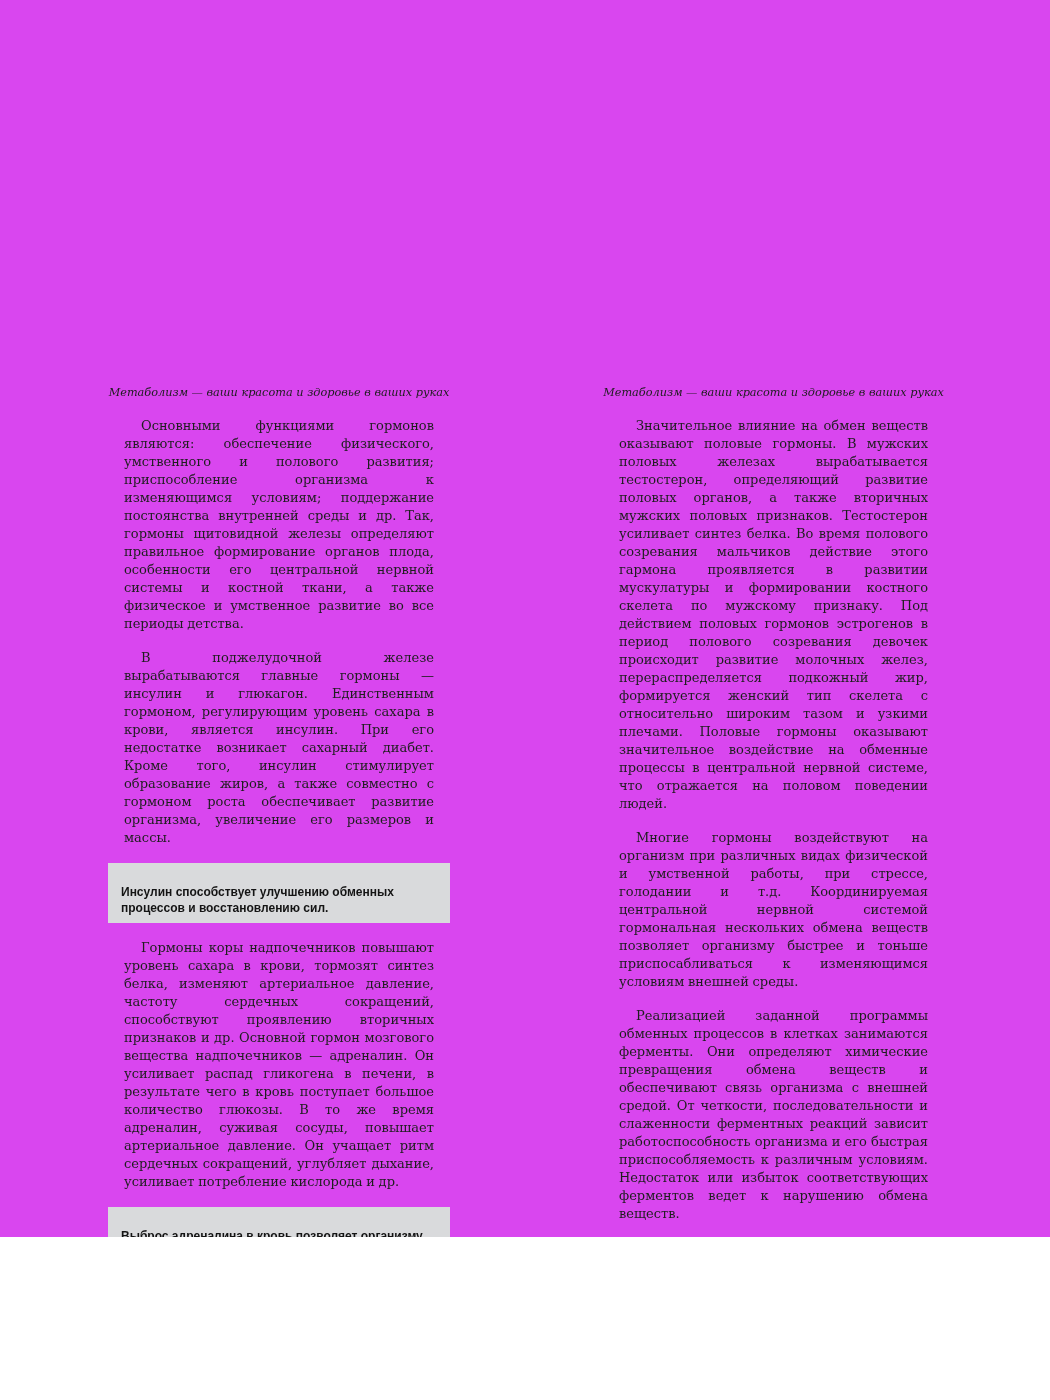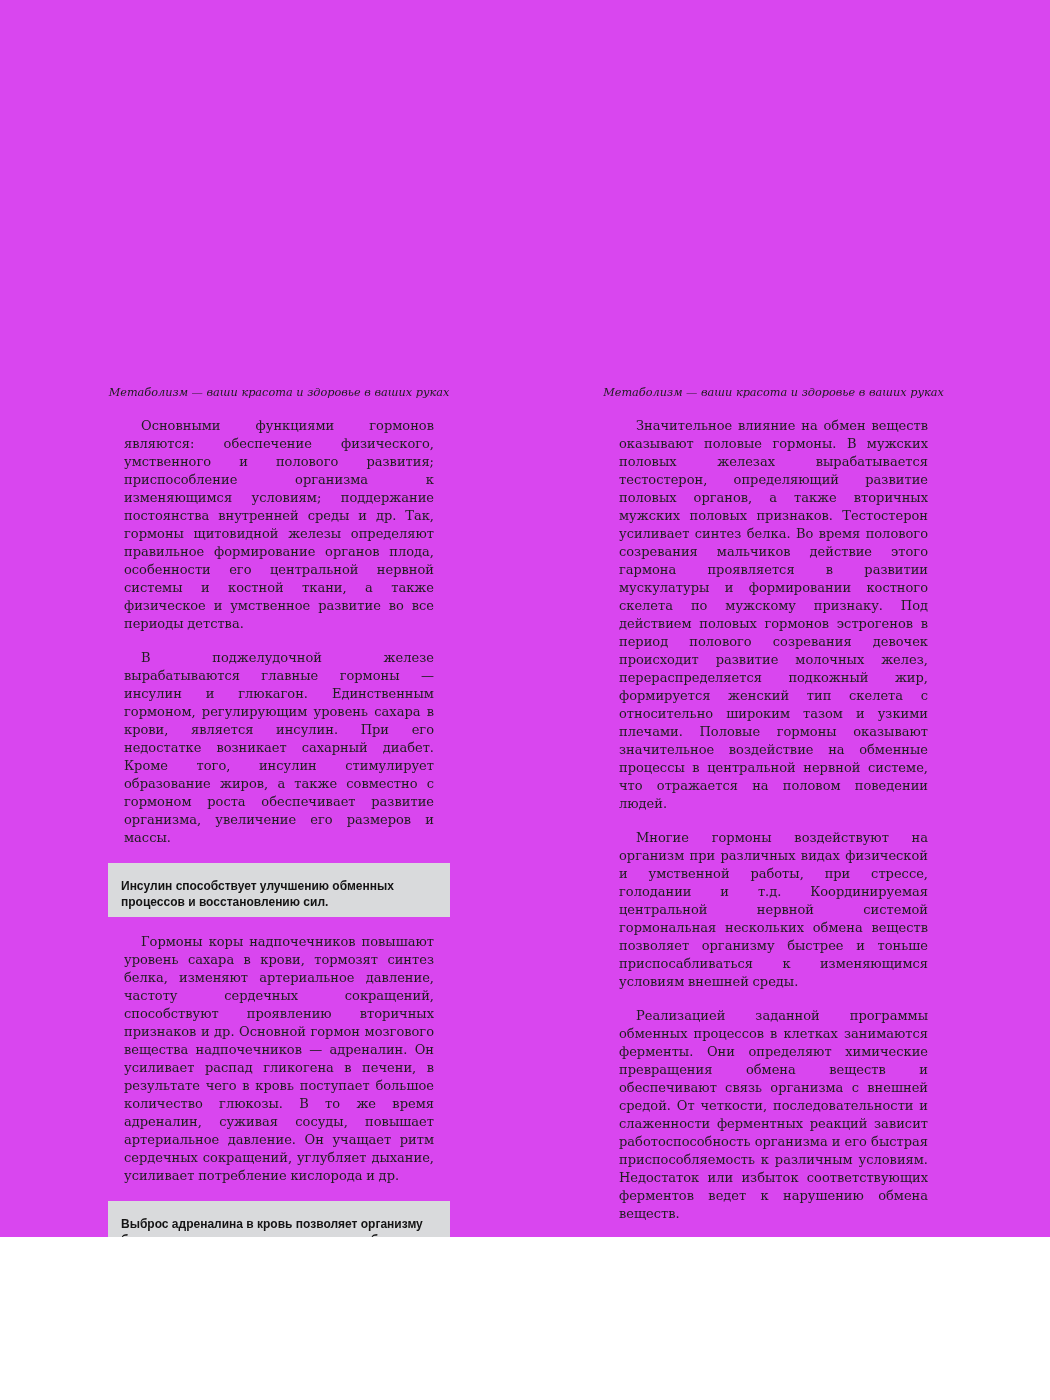--- a/index.html
+++ b/index.html
@@ -33,21 +33,21 @@
     word-spacing:-0.4px;
   }
   .callout {
     background:#d9dadc;
     font-family:"Liberation Sans", sans-serif;
     font-weight:bold;
     font-size:12px;
     line-height:15.5px;
     color:#141414;
     text-align:left;
-    padding:16px 10px 7px 13px;
+    padding:22px 10px 7px 13px;
     margin:9px 0 12px 0;
   }
   .page-number {
     font-family:"DejaVu Serif", serif;
     font-size:11.5px;
     color:#222222;
     text-align:center;
     margin-top:11px;
   }
 </style>

